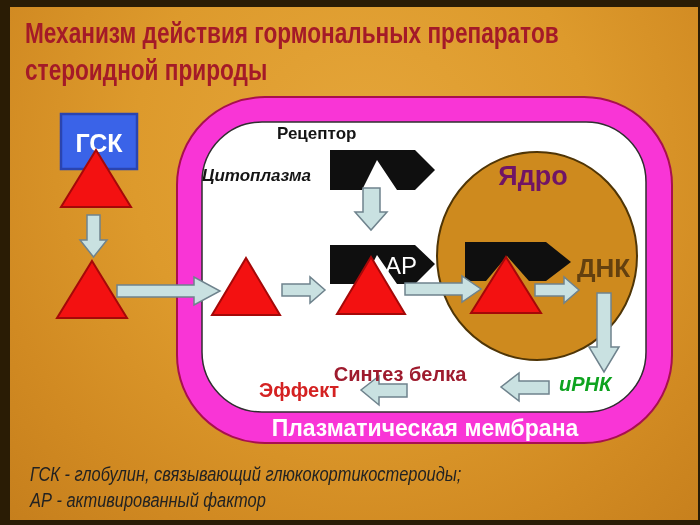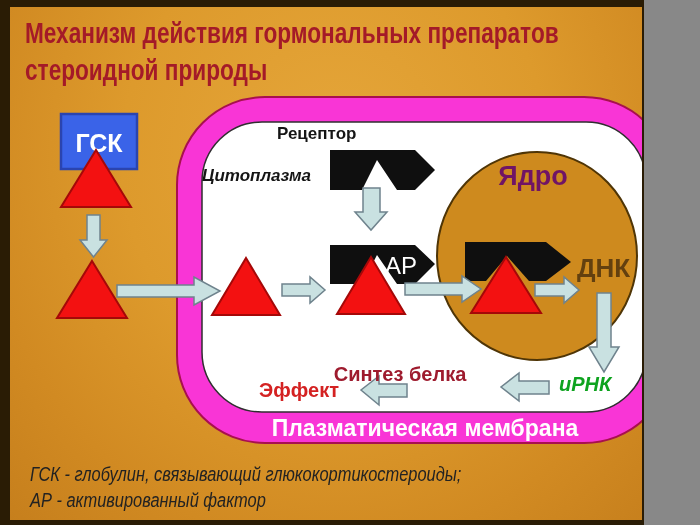--- a/index.html
+++ b/index.html
@@ -1,17 +1,17 @@
 <!DOCTYPE html>
 <html><head>
 <meta charset="utf-8">
 <style>
   html,body { margin:0; padding:0; background:#888; }
   .slide {
-    position:relative; width:644px; height:525px; overflow:hidden;
+    position:relative; width:700px; height:525px; overflow:hidden;
     background: radial-gradient(ellipse at 52% 30%, #E5A63A 0%, #DD9A2C 45%, #D18A22 75%, #C57E1C 100%);
     font-family:"Liberation Sans", sans-serif;
   }
   .frame {
     position:absolute; inset:0; pointer-events:none; z-index:10;
     border-style:solid; border-color:#2A1C05; border-width:7px 2px 5px 10px;
   }
   .title {
     position:absolute; left:25px; top:15px; z-index:5;
     font-weight:bold; font-size:29px; line-height:37px; color:#A41A28;

